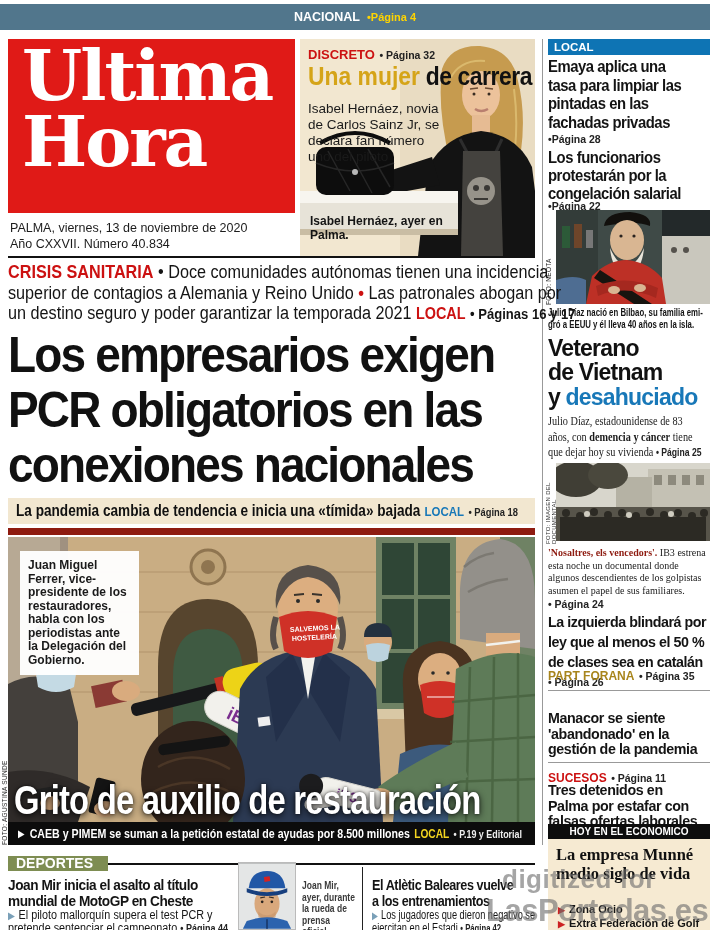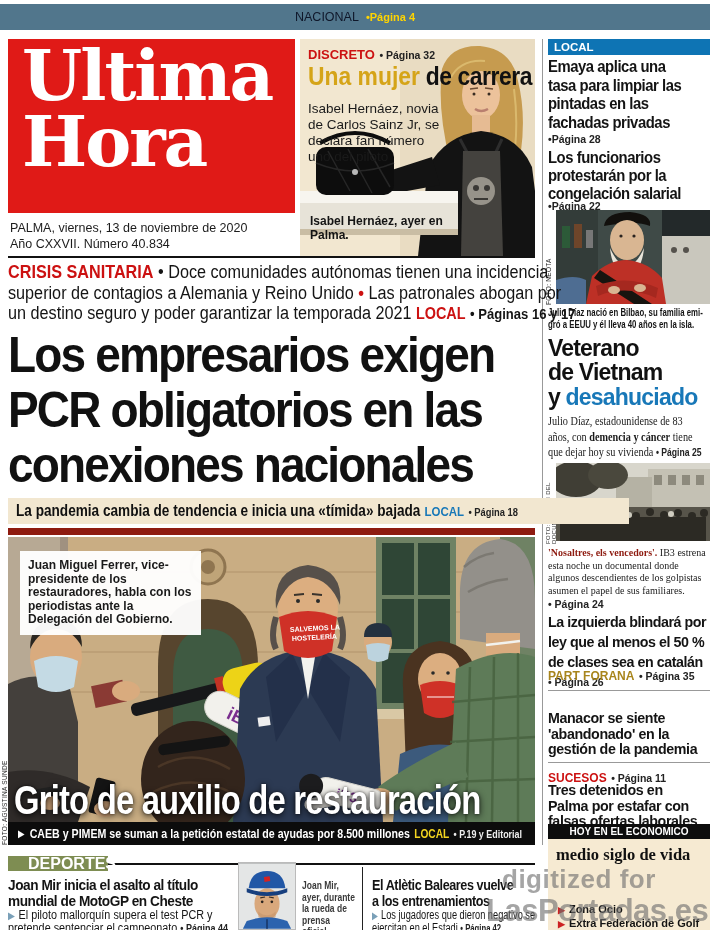--- a/index.html
+++ b/index.html
@@ -9,53 +9,53 @@
   .b{font-weight:bold;}
   .sx{transform-origin:0 0;}
   .nowrap{white-space:nowrap;}
   .lines span{display:block;white-space:nowrap;}
   .vcred{position:absolute;writing-mode:vertical-rl;transform:rotate(180deg);
          font-size:7px;color:#2c2c2c;letter-spacing:.3px;font-weight:bold;}
   
   .topbar{left:0;top:4px;width:710px;height:26px;background:#51768c;color:#fff;
           display:flex;align-items:center;justify-content:center;gap:7px;}
   .topbar .hl{font-weight:bold;font-size:14px;letter-spacing:-.2px;}
-  .topbar .sec{color:#0f172a;font-weight:normal;font-size:12.5px;}
+  .topbar .sec{color:#ffffff;font-weight:bold;font-size:12.5px;}
   .topbar .pg{color:#ffd400;font-weight:bold;font-size:11px;}
   
   .mast{left:8px;top:39px;width:287px;height:174px;background:#e01a17;color:#fff;
         font-family:"DejaVu Serif",serif;font-weight:bold;box-sizing:border-box;
         padding:4px 0 0 14px;}
   .mast .t{font-size:69px;line-height:.95;letter-spacing:-2px;}
   .dl{font-size:12.5px;line-height:16px;color:#1c1c1c;}
   .url{color:#cc1111;font-weight:bold;}
   .rule{background:#111;}
   
   .disc{left:300px;top:39px;width:235px;height:217px;background:#f2e7d0;}
   .kick-red{color:#cc1111;font-weight:bold;font-size:13px;}
   .kick-gold{color:#a8851c;font-weight:bold;font-size:12px;}
   .pgref{font-weight:bold;font-size:10.5px;color:#222;}
   
   .hl-black{font-weight:bold;color:#111;letter-spacing:-.5px;}
   .blue{color:#1878b8;}
   .gold{color:#d5a418;}
   .serif{font-family:"Liberation Serif",serif;}
   
-  .creamstrip{left:8px;top:498px;width:621px;height:26px;background:#f2e7d0;}
+  .creamstrip{left:8px;top:498px;width:527px;height:26px;background:#f2e7d0;}
   .maroon{left:8px;top:528px;width:527px;height:7px;background:#8e1b10;}
   .blackstrip{left:8px;top:822px;width:527px;height:23px;background:#0c0c0c;color:#fff;
               display:flex;align-items:center;padding-left:10px;box-sizing:border-box;}
   .localbar{left:548px;top:39px;width:162px;height:16px;background:#0e74b4;color:#fff;
             font-weight:bold;font-size:11.5px;line-height:16px;padding-left:6px;box-sizing:border-box;}
   .econbar{left:548px;top:824px;width:162px;height:15px;background:#0d0d0d;color:#fff;
            font-weight:bold;font-size:10px;line-height:15px;text-align:center;}
   .econbox{left:548px;top:839px;width:162px;height:91px;background:#f6ead2;}
   .depbar{left:8px;top:856px;width:100px;height:15px;background:#7e8d52;color:#fff;
-          font-weight:bold;font-size:16px;line-height:15px;padding-left:20px;box-sizing:border-box;}
-  .capbox{left:20px;top:551px;width:181px;background:rgba(255,255,255,.96);padding:8px;
+          font-weight:bold;font-size:14px;line-height:15px;padding-left:8px;box-sizing:border-box;}
+  .capbox{left:20px;top:551px;width:119px;background:rgba(255,255,255,.96);padding:8px;
           box-sizing:border-box;font-weight:bold;font-size:12px;line-height:13.5px;color:#1a1a1a;}
   .grito{left:14px;top:777px;color:#fff;font-weight:bold;font-size:41px;letter-spacing:-1px;
          white-space:nowrap;text-shadow:0 2px 8px rgba(0,0,0,.85),0 0 3px rgba(0,0,0,.6);}
   .wmark{left:486px;top:864px;width:226px;color:rgba(110,110,110,.62);font-weight:bold;z-index:50;}
   .wmark .l1{font-size:26px;margin-left:16px;letter-spacing:.5px;}
   .wmark .l2{font-size:31px;letter-spacing:-.5px;margin-top:-2px;}
   .arrow-w{color:#fff;font-size:10px;margin-right:6px;}
   .arrow-b{color:#7aa0b8;font-size:10px;margin-right:4px;}
   .arrow-r{color:#cc2222;font-size:9px;margin-right:4px;}
   .locyellow{color:#f3d420;font-weight:bold;font-size:12px;margin:0 5px;}
@@ -252,20 +252,21 @@
   </div>
   <div class="abs lines b sx" style="left:548px;top:782px;font-size:15px;line-height:15.5px;letter-spacing:-.4px;transform:scaleX(.95);">
       <span>Tres detenidos en</span>
       <span>Palma por estafar con</span>
       <span>falsas ofertas laborales</span>
     </div>
 
   <div class="abs econbar">HOY EN EL ECONOMICO</div>
   <div class="abs econbox">
     <div class="abs lines b serif" style="left:8px;top:6px;font-size:16.5px;line-height:19px;color:#111;">
+        <span>La empresa Munné</span>
         <span>medio siglo de vida</span>
       </div>
     <div class="abs b" style="left:10px;top:64px;font-size:11px;">
       <span class="arrow-r">▶</span><span>Zona Ocio</span>
     </div>
     <div class="abs b" style="left:10px;top:78px;font-size:11px;">
       <span class="arrow-r">▶</span><span>Extra Federación de Golf</span>
     </div>
   </div>
 

